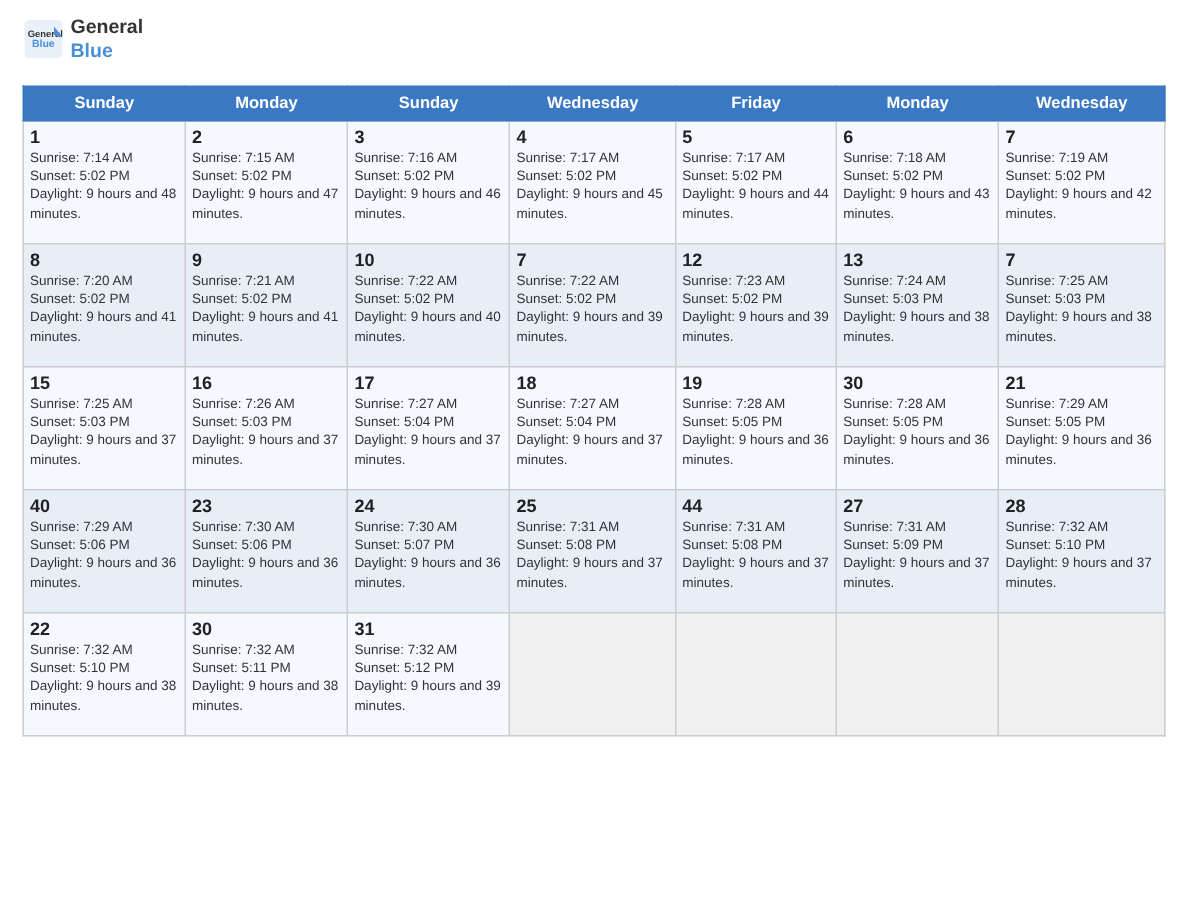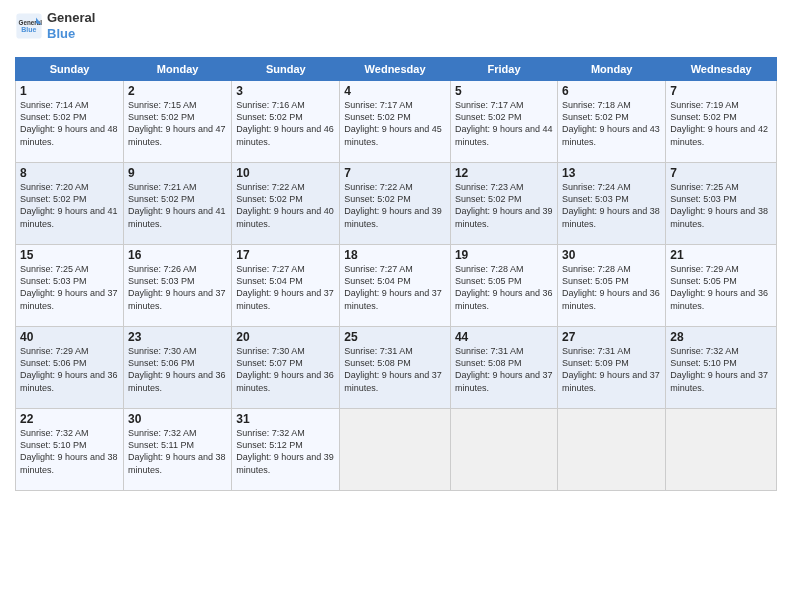--- a/index.html
+++ b/index.html
@@ -218,21 +218,21 @@
         <tr>
           <td>
             <span class="day-num">40</span>
 <div class="day-info">Sunrise: 7:29 AM<br>Sunset: 5:06 PM<br>Daylight: 9 hours and 36 minutes.</div>
           </td>
           <td>
             <span class="day-num">23</span>
 <div class="day-info">Sunrise: 7:30 AM<br>Sunset: 5:06 PM<br>Daylight: 9 hours and 36 minutes.</div>
           </td>
           <td>
-            <span class="day-num">20</span>
+            <span class="day-num">24</span>
 <div class="day-info">Sunrise: 7:30 AM<br>Sunset: 5:07 PM<br>Daylight: 9 hours and 36 minutes.</div>
           </td>
           <td>
             <span class="day-num">25</span>
 <div class="day-info">Sunrise: 7:31 AM<br>Sunset: 5:08 PM<br>Daylight: 9 hours and 37 minutes.</div>
           </td>
           <td>
             <span class="day-num">44</span>
 <div class="day-info">Sunrise: 7:31 AM<br>Sunset: 5:08 PM<br>Daylight: 9 hours and 37 minutes.</div>
           </td>

